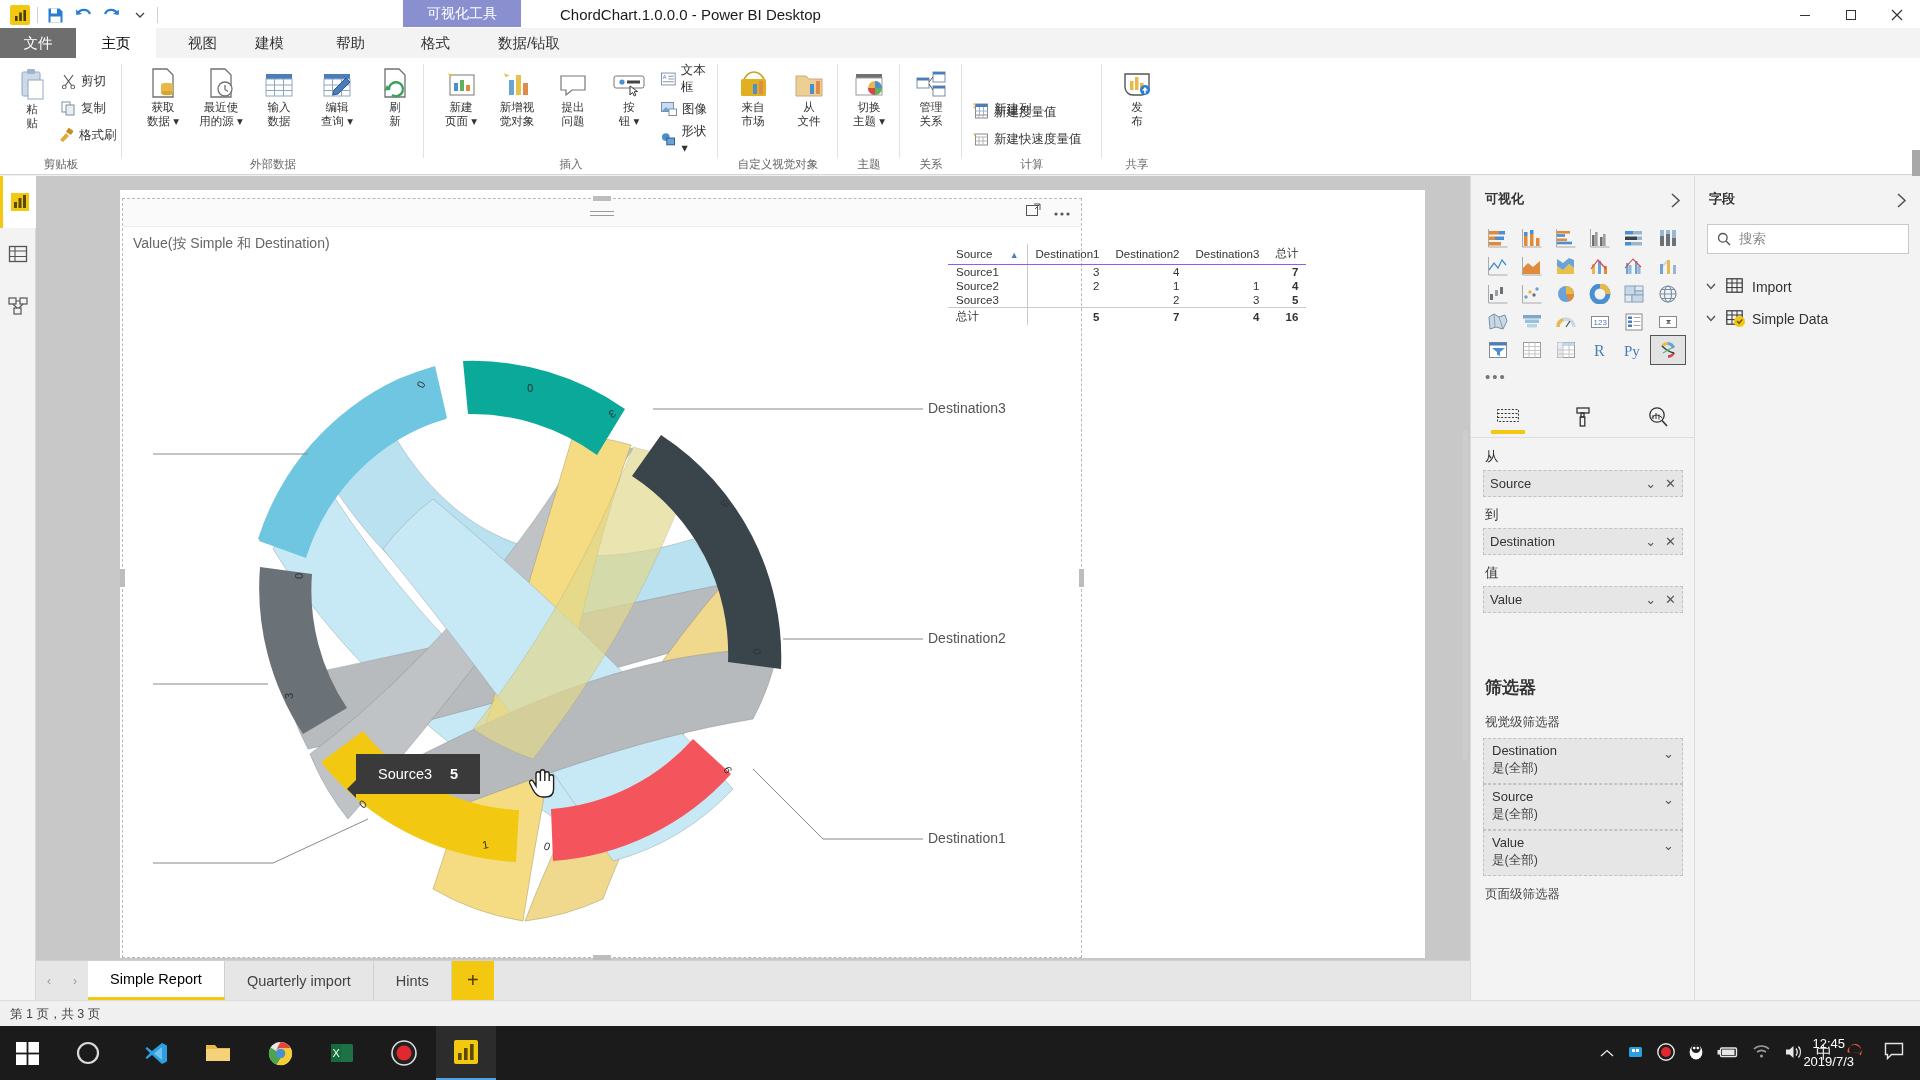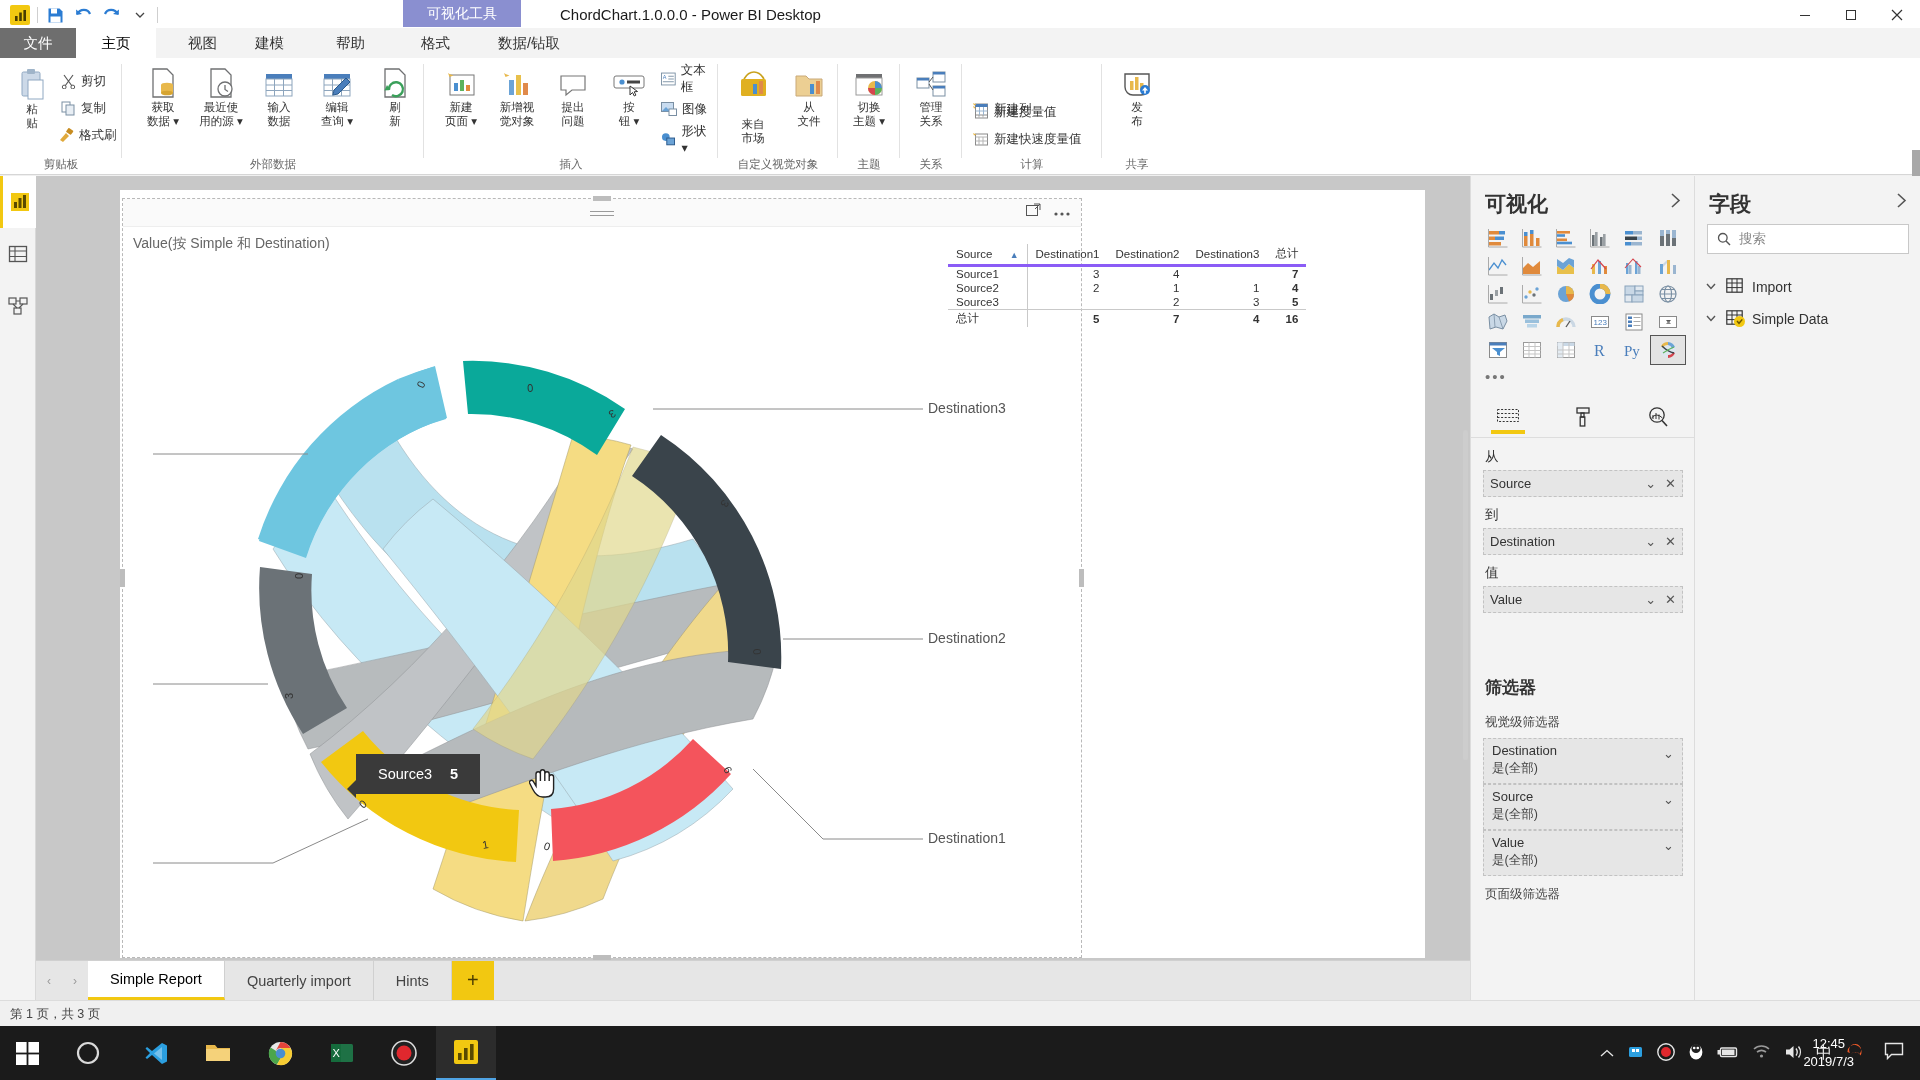--- a/index.html
+++ b/index.html
@@ -44,21 +44,21 @@
   .visual { position:absolute; left:122px; top:198px; width:960px; height:760px; background:#fff; border:1px dashed #b9b9b9; }
   .vis-header { position:absolute; left:0; top:0; width:100%; height:28px; background:#fafafa; border-bottom:1px solid #eee; }
   .vis-grip { position:absolute; left:50%; top:9px; transform:translateX(-50%); width:24px; }
   .vis-grip div { height:1px; background:#9a9a9a; margin:3px 0; }
   .vis-icons { position:absolute; right:10px; top:4px; display:flex; gap:12px; align-items:center; }
   .vis-title { position:absolute; left:10px; top:36px; font-size:14px; color:#666; }
   .handle { position:absolute; width:5px; height:18px; background:#bdbdbd; }
   
   .matrix { position:absolute; left:825px; top:45px; font-size:11.5px; color:#333; }
   .matrix table { border-collapse:collapse; }
-  .matrix th { font-weight:normal; padding:2px 8px 3px 8px; border-bottom:3px solid #8b5cf6; text-align:right; white-space:nowrap; }
+  .matrix th { font-weight:normal; padding:2px 8px 3px 8px; border-bottom:1px solid #8b5cf6; text-align:right; white-space:nowrap; }
   .matrix th.lft { text-align:left; }
   .matrix td { padding:1px 8px; text-align:right; white-space:nowrap; }
   .matrix td.lft { text-align:left; }
   .matrix tr.total td { font-weight:bold; border-top:1px solid #c9c9c9; }
   .matrix .colsep { border-left:1px solid #c9c9c9; }
   
   .chart-tooltip { position:absolute; background:#3a3a3a; color:#fff; font-size:14.5px;
       padding:12px 22px; display:flex; gap:18px; align-items:center; }
   .chart-tooltip .val { font-weight:bold; }
   .tt-arrow { position:absolute; left:-9px; top:26px; width:0;height:0;
@@ -69,21 +69,21 @@
   .navarrow { width:26px; display:flex; align-items:center; justify-content:center; color:#9a9a9a; font-size:12px; cursor:pointer; }
   .ptab { padding:0 22px; display:flex; align-items:center; font-size:14.5px; color:#444; border-right:1px solid #d0d0d0; cursor:pointer; }
   .ptab.active { background:#fff; color:#000; border-bottom:3px solid #f2c811; }
   .ptab-add { width:42px; background:#f2c811; display:flex; align-items:center; justify-content:center; font-size:20px; color:#4a3c00; cursor:pointer; }
   .statusbar { position:absolute; left:0; top:1000px; width:1920px; height:26px; background:#f0f0f0; border-top:1px solid #dcdcdc; }
   .statusbar span { position:absolute; left:10px; top:5px; font-size:12.5px; color:#444; }
   
   .pane { position:absolute; top:176px; height:824px; background:#f3f3f3; border-left:1px solid #dcdcdc; }
   .pane-viz { left:1470px; width:224px; }
   .pane-fields { left:1694px; width:226px; }
-  .pane-title { position:absolute; left:14px; top:14px; font-size:21px; font-weight:bold; color:#333; }
+  .pane-title { position:absolute; left:14px; top:14px; font-size:13px; font-weight:bold; color:#333; }
   .pane-collapse { position:absolute; right:12px; top:16px; cursor:pointer; color:#555; }
   .vizgrid { position:absolute; left:10px; top:48px; width:204px; display:grid; grid-template-columns:repeat(6,34px); grid-auto-rows:28px; }
   .vizcell { width:34px; height:28px; display:flex; align-items:center; justify-content:center; cursor:pointer; }
   .vizcell.sel { outline:1px solid #555; background:#e3e3e3; }
   .vizdots { position:absolute; left:14px; top:192px; color:#777; font-size:15px; letter-spacing:2px; }
   .welltabs { position:absolute; left:0; top:220px; width:224px; height:42px; border-bottom:1px solid #ddd; display:flex; }
   .welltab { flex:1; display:flex; align-items:center; justify-content:center; cursor:pointer; position:relative; }
   .welltab.active::after { content:""; position:absolute; bottom:3px; left:50%; transform:translateX(-50%); width:34px; height:4px; background:#f2c811; }
   .welllabel { position:absolute; left:14px; font-size:13.5px; color:#333; }
   .wellbox { position:absolute; left:12px; width:200px; height:27px; background:#e6e6e6; border:1px dashed #c2c2c2;
@@ -373,21 +373,21 @@
           <circle cx="5" cy="5" r="4" fill="#4a8fd0"></circle>
           <rect x="6" y="6" width="8" height="7" fill="#6ba3d6" stroke="#2b5a8c"></rect>
         </svg>
       <span>形状 ▾</span>
     </div>
     <div class="glabel">插入</div>
     <div class="gsep"></div>
   </div>
 
   <div class="rgroup" style="left:718px;width:120px;">
-    <div class="ritem" style="left:8px;top:8px;gap:17px;">
+    <div class="ritem" style="left:8px;top:8px;">
       <div class="ic">
         <svg width="34" height="30" viewBox="0 0 34 30">
             <path d="M8 9 q4 -7 10 -7 q6 0 10 7" stroke="#c9a21e" stroke-width="1.6" fill="none"></path>
             <rect x="5" y="9" width="25" height="17" rx="1.5" fill="#e0b021"></rect>
             <rect x="17" y="14" width="4" height="10" fill="#4a8fd0"></rect>
             <rect x="23" y="11" width="4" height="13" fill="#e08a4b"></rect>
           </svg>
       </div>
       <div class="lb">来自
 市场</div>

